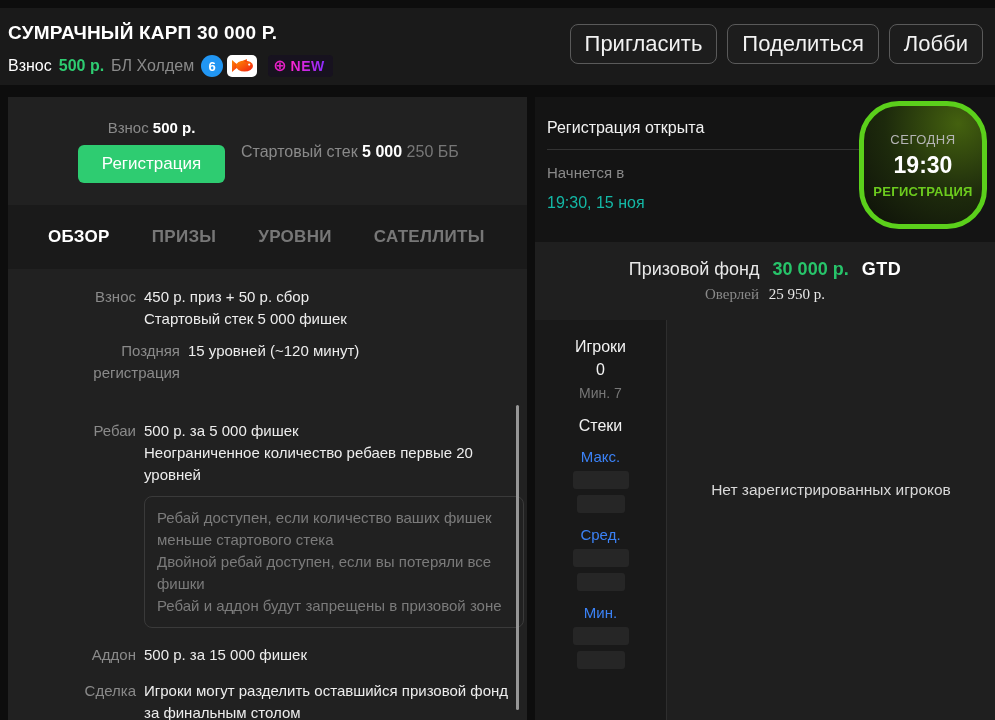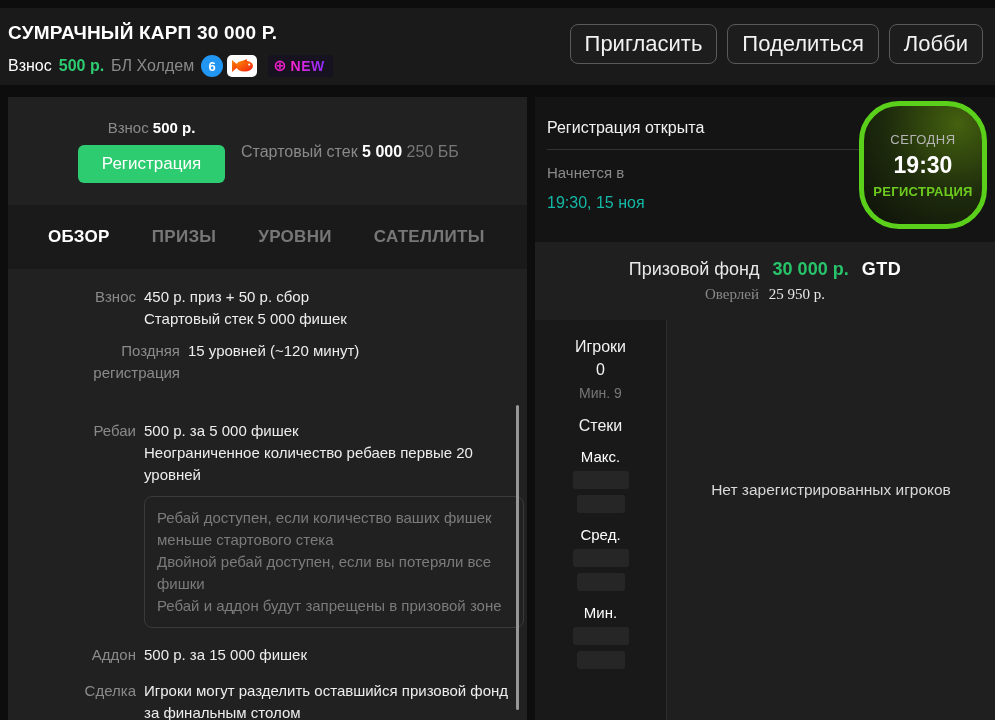--- a/index.html
+++ b/index.html
@@ -116,21 +116,21 @@
 
   .stats-row { flex:1; display:flex; }
   .stats-col {
     width:132px; background:#191919; border-right:1px solid #2e2e2e;
     display:flex; flex-direction:column; align-items:center; padding-top:18px;
   }
   .sc-players-label { font-size:16px; color:#f2f2f2; }
   .sc-players-count { font-size:16px; color:#f2f2f2; margin-top:5px; }
   .sc-players-min { font-size:14px; color:#777; margin-top:6px; }
   .sc-stacks-label { font-size:16px; color:#f2f2f2; margin-top:16px; }
-  .sc-stat-label { font-size:15px; color:#ffffff; margin-top:13px; }
+  .sc-stat-label { font-size:15px; color:#3b82f6; margin-top:13px; }
   .sc-bar { height:18px; background:#262626; border-radius:3px; margin-top:6px; }
   .sc-bar.b1 { width:56px; }
   .sc-bar.b2 { width:48px; }
   .players-area { flex:1; background:#1f1f1f; display:flex; align-items:center; justify-content:center; }
   .empty-msg { font-size:15.5px; color:#d8d8d8; padding-bottom:60px; }
 </style>
 </head>
 <body>
 
 <div class="page">
@@ -262,21 +262,21 @@
         <div class="overlay-line">
           <span class="lbl">Оверлей</span>
           <span class="val">25 950 р.</span>
         </div>
       </div>
 
       <div class="stats-row">
         <div class="stats-col">
           <div class="sc-players-label">Игроки</div>
           <div class="sc-players-count">0</div>
-          <div class="sc-players-min">Мин. 9</div>
+          <div class="sc-players-min">Мин. 7</div>
           <div class="sc-stacks-label">Стеки</div>
           <div class="sc-stat-label">Макс.</div>
           <div class="sc-bar b1"></div>
           <div class="sc-bar b2"></div>
           <div class="sc-stat-label">Сред.</div>
           <div class="sc-bar b1"></div>
           <div class="sc-bar b2"></div>
           <div class="sc-stat-label">Мин.</div>
           <div class="sc-bar b1"></div>
           <div class="sc-bar b2"></div>

